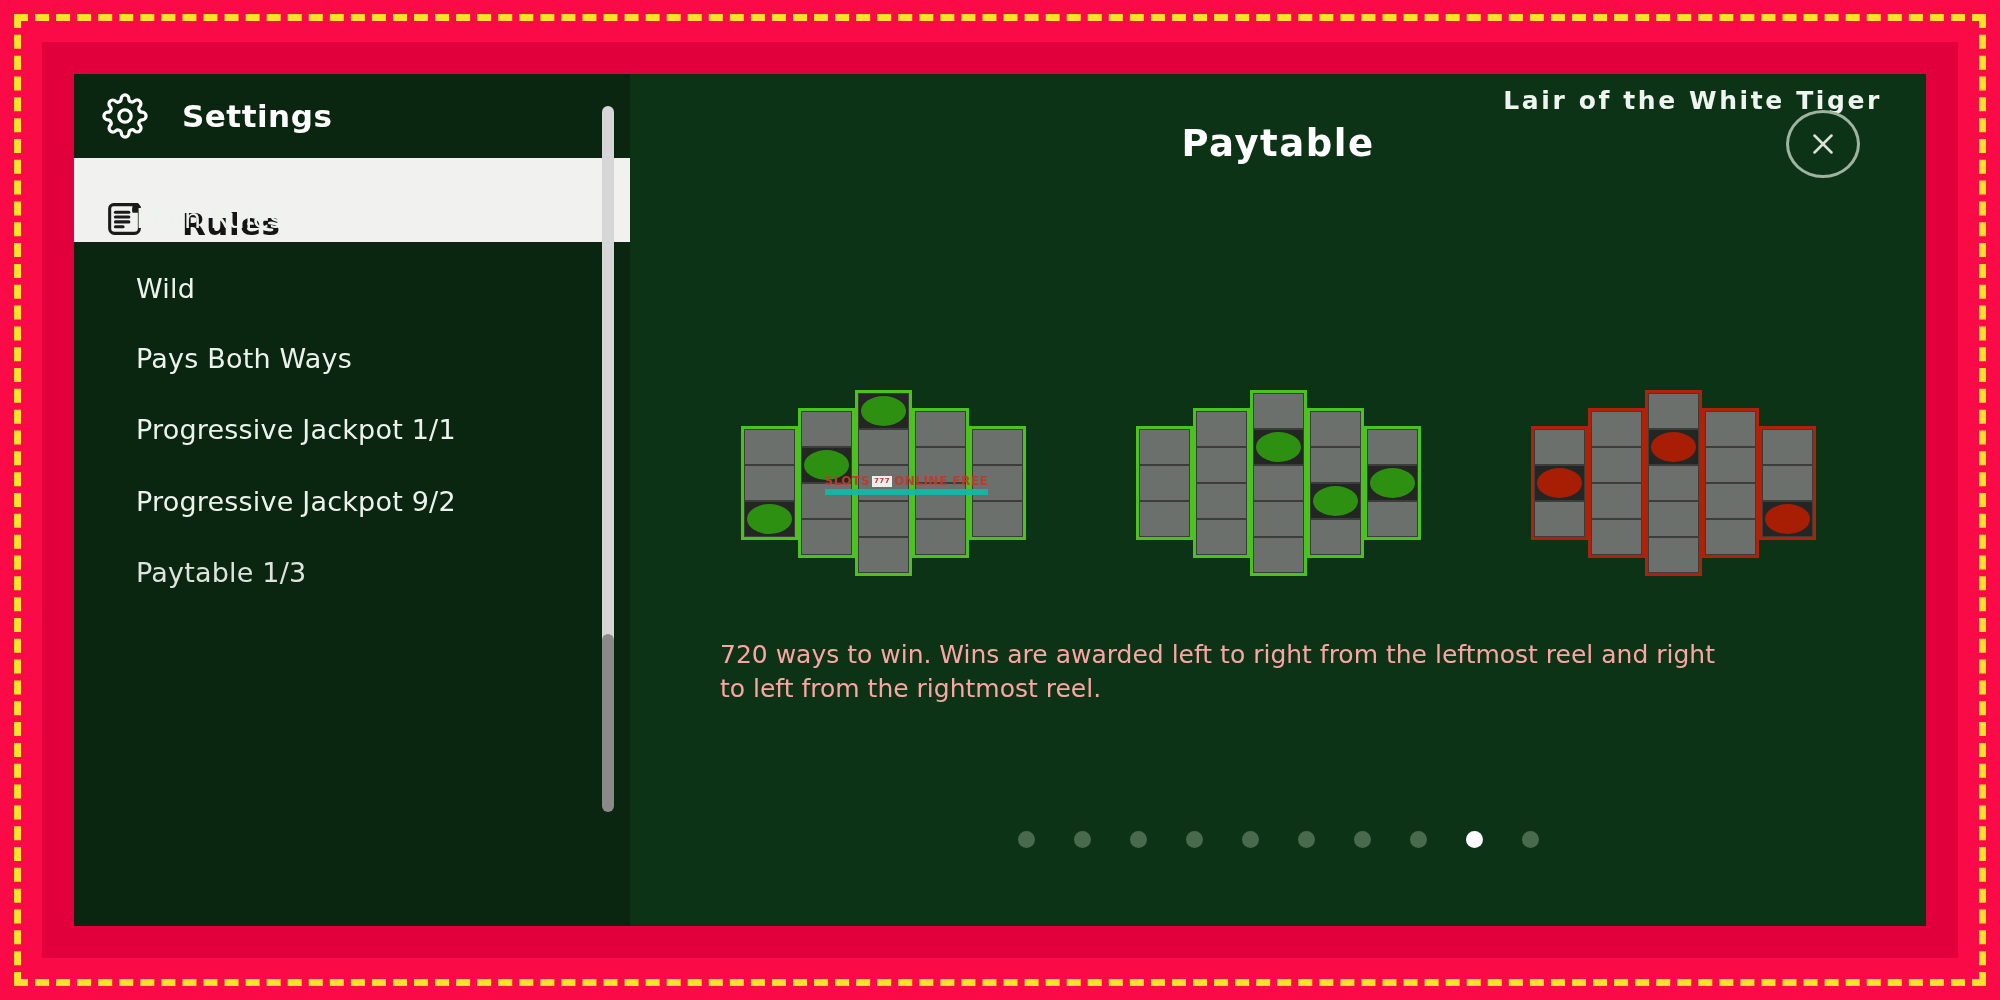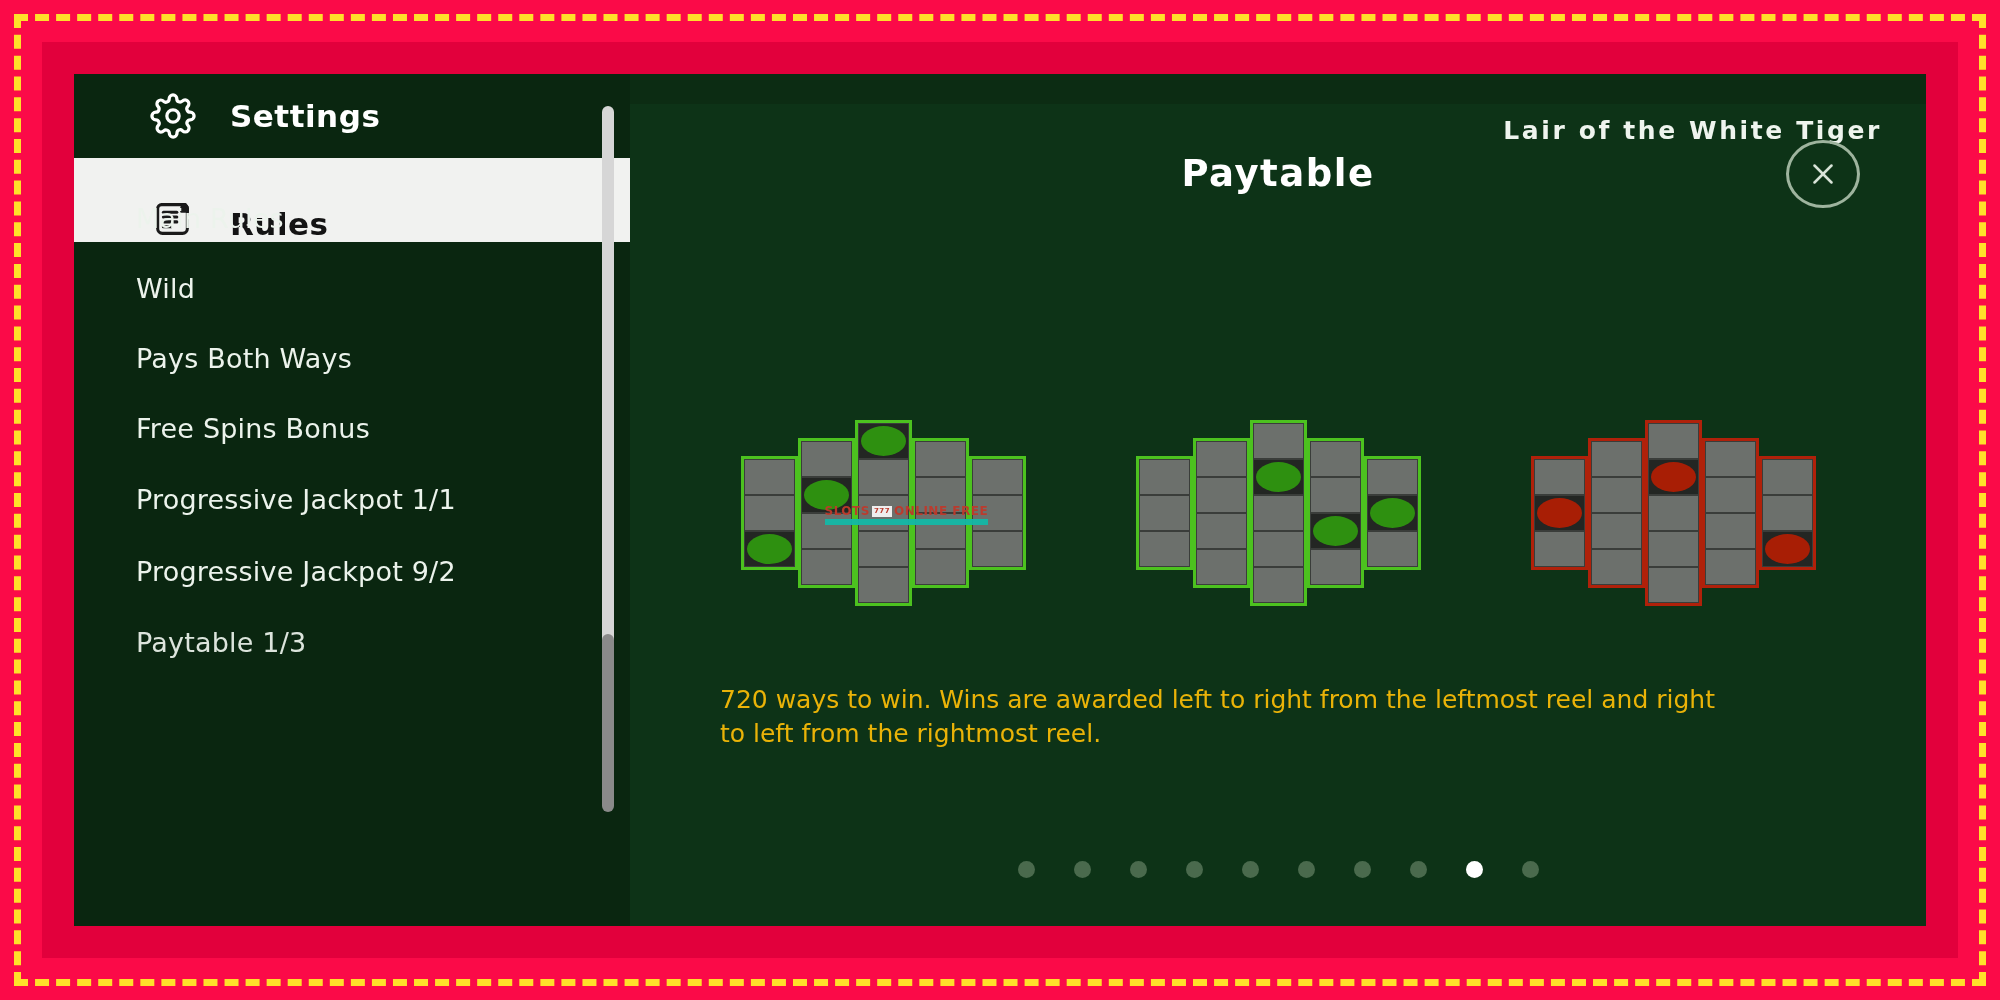--- a/index.html
+++ b/index.html
@@ -49,21 +49,21 @@
     width: 556px;
     height: 100%;
     background: #0a2610;
     flex: 0 0 556px;
   }
 
   .side-top-item {
     display: flex;
     align-items: center;
     height: 84px;
-    padding-left: 76px;
+    padding-left: 28px;
     gap: 34px;
   }
   .side-top-item.active {
     background: #f1f2f0;
     align-items: flex-end;
   }
   .side-top-label {
     font-size: 31px;
     font-weight: bold;
     color: #ffffff;
@@ -119,21 +119,20 @@
     background: #8a8a8a;
     border-radius: 6px;
   }
 
   
   .content {
     position: relative;
     flex: 1 1 auto;
     height: 100%;
     background: #0d3317;
-    margin-top: 30px;
   }
 
   .game-name {
     position: absolute;
     right: 44px; top: 12px;
     font-size: 25px;
     font-weight: bold;
     color: #eef4ee;
     letter-spacing: 2.6px;
   }
@@ -220,25 +219,25 @@
     padding: 0 2px;
     vertical-align: middle;
     margin: 0 2px;
     line-height: 11px;
   }
 
   
   .description {
     position: absolute;
     left: 90px;
-    top: 579px;
+    top: 564px;
     width: 1020px;
     font-size: 25px;
     line-height: 1.36;
-    color: #eab308;
+    color: #fca5a5;
   }
 
   
   .pagination {
     position: absolute;
     left: 0; right: 0;
     bottom: 78px;
     display: flex;
     justify-content: center;
     align-items: center;
@@ -291,23 +290,20 @@
         <div class="sub-list">
           <div class="sub-item">
             <span>Main Rules</span>
           </div>
           <div class="sub-item">
             <span>Wild</span>
           </div>
           <div class="sub-item">
             <span>Pays Both Ways</span>
           </div>
-          <div class="sub-item">
-            <span>Free Spins Bonus</span>
-          </div>
           <div class="sub-item two-line">
             <span>Progressive Jackpot 1/1</span>
           </div>
           <div class="sub-item two-line">
             <span>Progressive Jackpot 9/2</span>
           </div>
           <div class="sub-item clipped">
             <span>Paytable 1/3</span>
           </div>
         </div>

